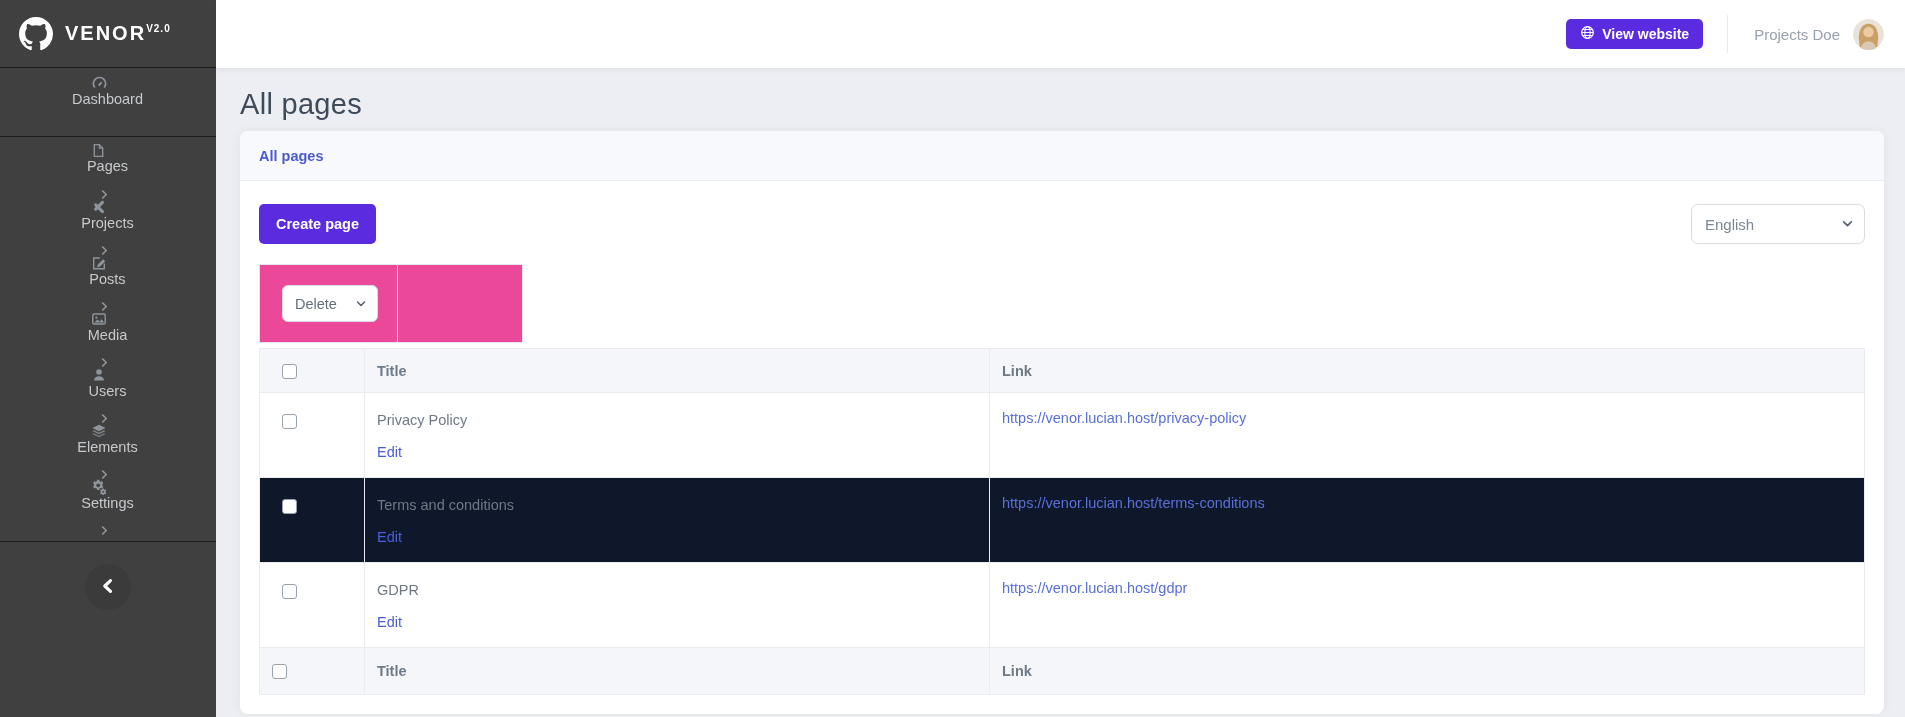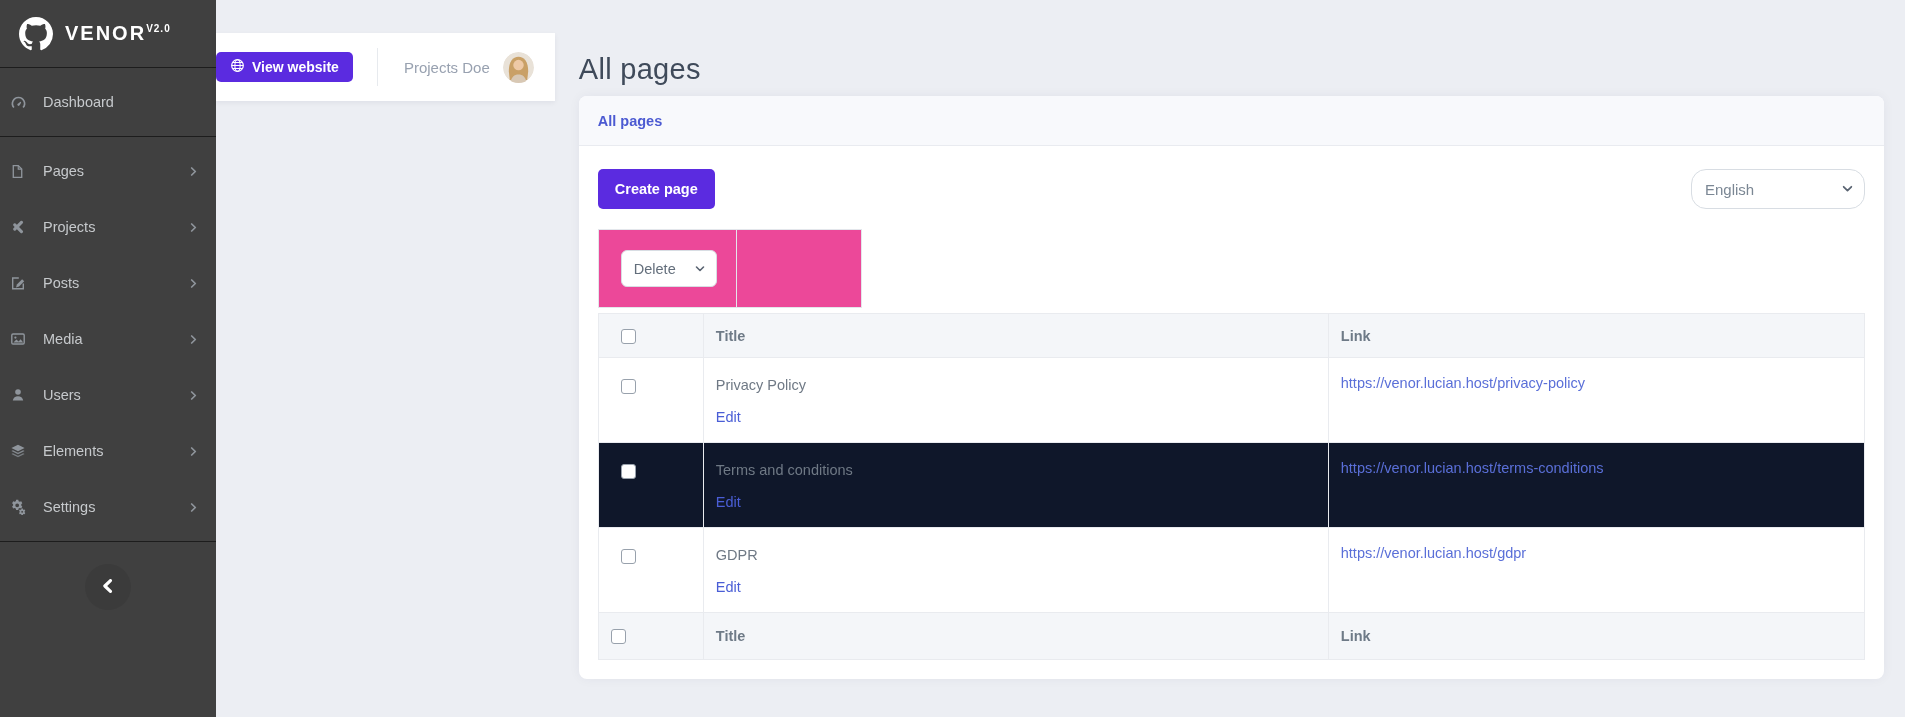--- a/index.html
+++ b/index.html
@@ -11,29 +11,29 @@
     overflow:hidden;
   }
   
   .sidebar { width:216px; min-width:216px; background:#404040; display:flex; flex-direction:column; }
   .logo-row { height:68px; display:flex; align-items:center; padding-left:19px; border-bottom:1px solid #1d1d1d; }
   .logo-mark { display:flex; }
   .brand { margin-left:12px; color:#fff; font-size:20px; font-weight:bold; letter-spacing:2px; }
   .brand sup { font-size:10px; letter-spacing:1px; }
   .side-items { padding-top:6px; }
   .side-item { display:flex; align-items:center; height:56px; padding:0 18px 0 10px; color:#c6c9cc;
-               font-size:14.5px; text-decoration:none; cursor:pointer; }
+               font-size:14.5px; text-decoration:none; cursor:pointer;flex-direction:column; }
   .s-icon { width:26px; color:#8f959c; display:flex; align-items:center; }
   .s-label { flex:1; margin-left:7px; }
   .s-chev { color:#8f959c; display:flex; }
   .side-divider { border-top:1px solid #1d1d1d; margin:6px 0; }
   .collapse-btn { width:46px; height:46px; border-radius:50%; background:#3b3b3b; border:none;
                   margin:16px auto 0; display:flex; align-items:center; justify-content:center; cursor:pointer; }
   
-  .main { flex:1; display:flex; flex-direction:row; min-width:0;margin-top:33px; }
+  .main { flex:1; display:flex; flex-direction:column; min-width:0; }
   .topbar { height:68px; min-height:68px; background:#fff; box-shadow:0 2px 5px rgba(20,20,50,.06);
             display:flex; align-items:center; justify-content:flex-end; padding-right:21px; position:relative; z-index:2; }
   .view-btn { background:#5b2be0; color:#fff; border:none; border-radius:5px; height:30px; padding:0 14px;
               font-size:14px; font-weight:bold; display:flex; align-items:center; gap:7px; cursor:pointer;
               font-family:"Liberation Sans", sans-serif; }
   .top-divider { width:1px; height:38px; background:#e7eaee; margin:0 26px 0 24px; }
   .user-name { color:#98a1b0; font-size:15px; margin-right:13px; }
   .avatar { width:31px; height:31px; border-radius:50%; overflow:hidden; cursor:pointer; }
   
   .content { flex:1; padding:18px 21px 0 24px; overflow:hidden; }
@@ -42,21 +42,21 @@
   .card-header { height:50px; background:#f8f9fc; border-bottom:1px solid #e9ebf0; border-radius:8px 8px 0 0;
                  display:flex; align-items:center; padding:0 19px; }
   .breadcrumb-link { color:#4c5ad2; font-weight:bold; font-size:14.5px; text-decoration:none; cursor:pointer; }
   .card-body { padding:23px 19px 19px; }
   .actions-row { display:flex; justify-content:space-between; align-items:flex-start; }
   .create-btn { background:#5b2be0; color:#fff; border:none; border-radius:5px; height:40px; padding:0 17px;
                 font-size:14.5px; font-weight:bold; cursor:pointer; font-family:"Liberation Sans", sans-serif; }
   .select-wrap { position:relative; display:inline-block; }
   select { appearance:none; -webkit-appearance:none; -moz-appearance:none; background:#fff;
            font-family:"Liberation Sans", sans-serif; cursor:pointer; }
-  .lang-select { width:174px; height:40px; border:1px solid #d8dde3; border-radius:15px; color:#7b8794;
+  .lang-select { width:174px; height:40px; border:1px solid #d8dde3; border-radius:7px; color:#7b8794;
                  font-size:15px; padding:0 30px 0 13px; }
   .select-chev { position:absolute; right:12px; top:50%; transform:translateY(-50%); pointer-events:none; display:flex; }
   .bulk-box { margin-top:20px; width:264px; border:1px solid #e3e6eb; background:#ec4899; display:flex; }
   .bulk-cell-left { width:138px; border-right:1px solid #e3e6eb; padding:20px 0 20px 22px; }
   .bulk-cell-right { flex:1; padding:20px 0 20px 27px; }
   .bulk-select { width:96px; height:37px; border:1px solid #d8dde3; border-radius:6px; color:#636e7b;
                  font-size:14.5px; padding:0 26px 0 12px; }
   .submit-btn { height:37px; width:73px; background:#5b2be0; color:#fff; border:none; border-radius:5px;
                 font-size:14.5px; font-weight:bold; cursor:pointer; font-family:"Liberation Sans", sans-serif; }
   

